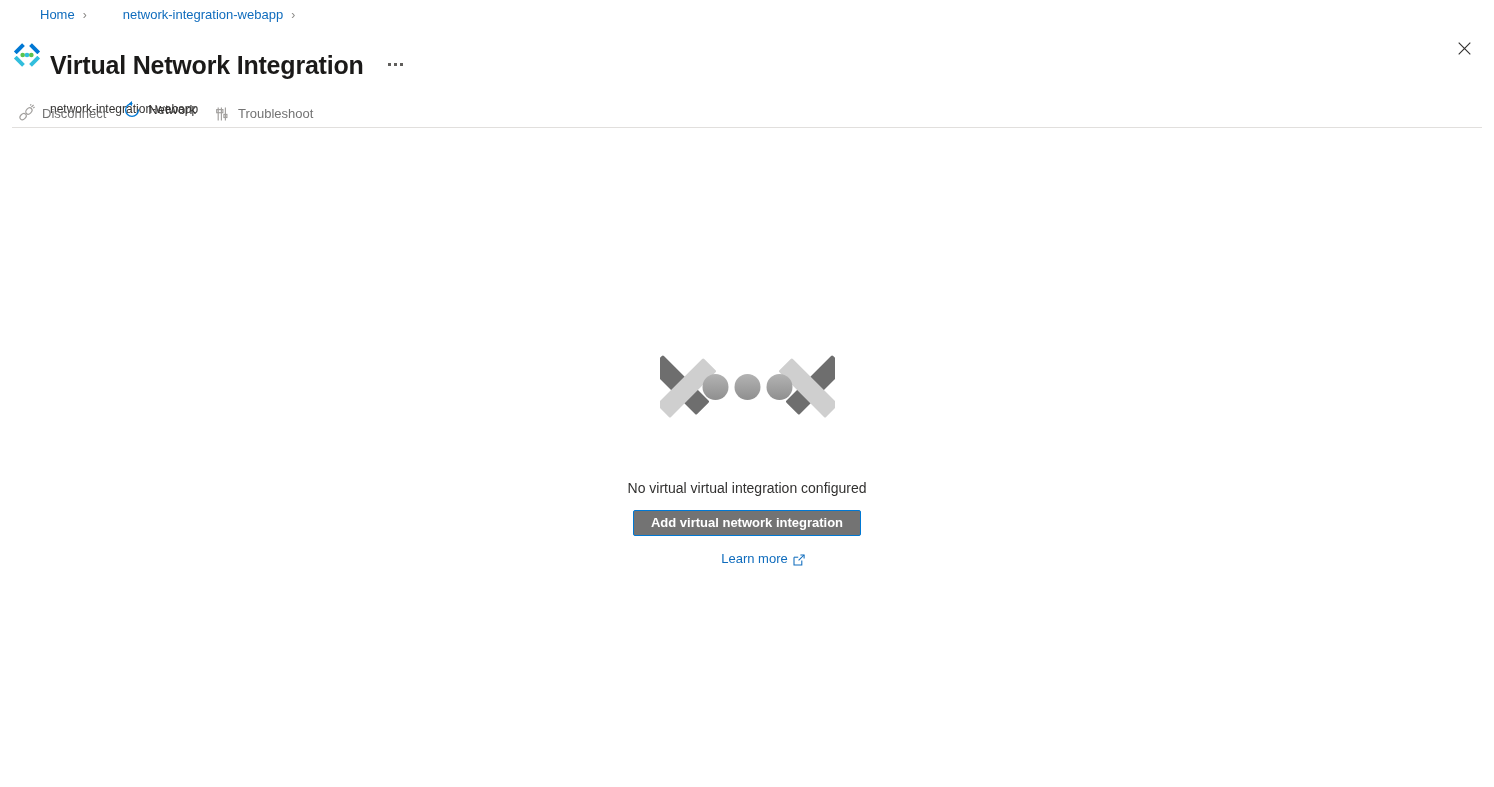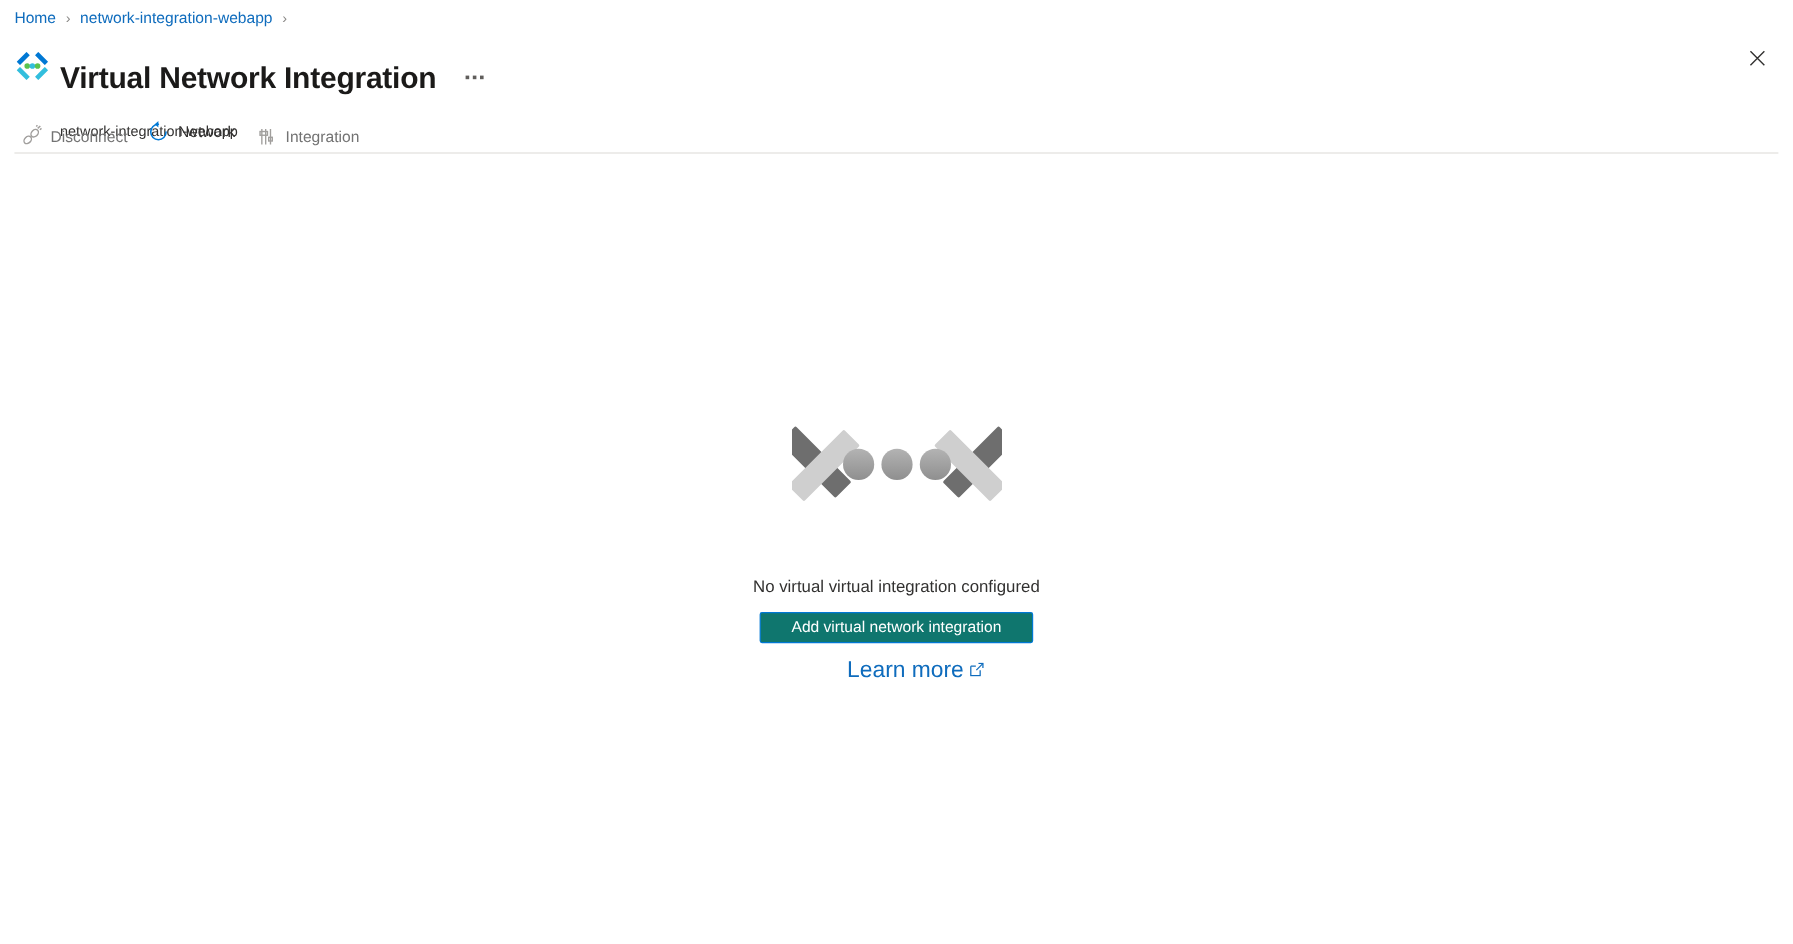--- a/index.html
+++ b/index.html
@@ -25,20 +25,21 @@
     display: flex;
     align-items: center;
     font-size: 13px;
     line-height: 20px;
   }
   .crumb-link {
     color: #0f6cbd;
     text-decoration: none;
     cursor: pointer;
     white-space: nowrap;
+    margin-left: 28px;
   }
   .crumb-sep {
     color: #8a8886;
     margin: 0 8px;
     font-size: 12px;
     user-select: none;
   }
 
   
   .title-row {
@@ -183,38 +184,38 @@
   .empty-msg {
     margin-top: 28px;
     font-size: 14px;
     color: #323130;
     line-height: 20px;
   }
   .primary-btn {
     margin-top: 12px;
     min-width: 228px;
     height: 26px;
-    background: #0f766e;
+    background: #737373;
     color: #ffffff;
     border: 1px solid #0078d4;
     font-family: "Liberation Sans", sans-serif;
     font-size: 13px;
-    font-weight: 400;
+    font-weight: 700;
     cursor: pointer;
     padding: 0 14px;
     border-radius: 2px;
     line-height: 24px;
   }
   .learn-more {
     margin-top: 14px;
     display: inline-flex;
-    align-items: flex-start;
+    align-items: center;
     gap: 5px;
     color: #0f6cbd;
-    font-size: 19px;
+    font-size: 13px;
     text-decoration: none;
     cursor: pointer;
     line-height: 18px;
     margin-left: 32px;
   }
   .ext-ico { width: 12px; height: 12px; display: block; }
 </style>
 </head>
 <body>
 
@@ -296,21 +297,21 @@
       <svg viewBox="0 0 20 20" width="20" height="20" aria-hidden="true">
         <g stroke="#a19f9d" stroke-width="1.15" fill="none">
           <path d="M6.2 3.4 L6.2 16.4"></path>
           <path d="M9.4 3.4 L9.4 16.4"></path>
           <rect x="4.7" y="5.6" width="6.2" height="3.1"></rect>
           <path d="M13.4 3.4 L13.4 16.4"></path>
           <rect x="11.9" y="10.4" width="3.0" height="3.1"></rect>
         </g>
       </svg>
     </span>
-    <span class="cmd-label">Integration</span>
+    <span class="cmd-label">Troubleshoot</span>
   </button>
 
 </div>
 
 <div class="cmd-divider"></div>
 
 <div class="empty-state">
 
   <span class="empty-graphic">
     <svg viewBox="0 0 175 120" width="175" height="120" aria-hidden="true">

